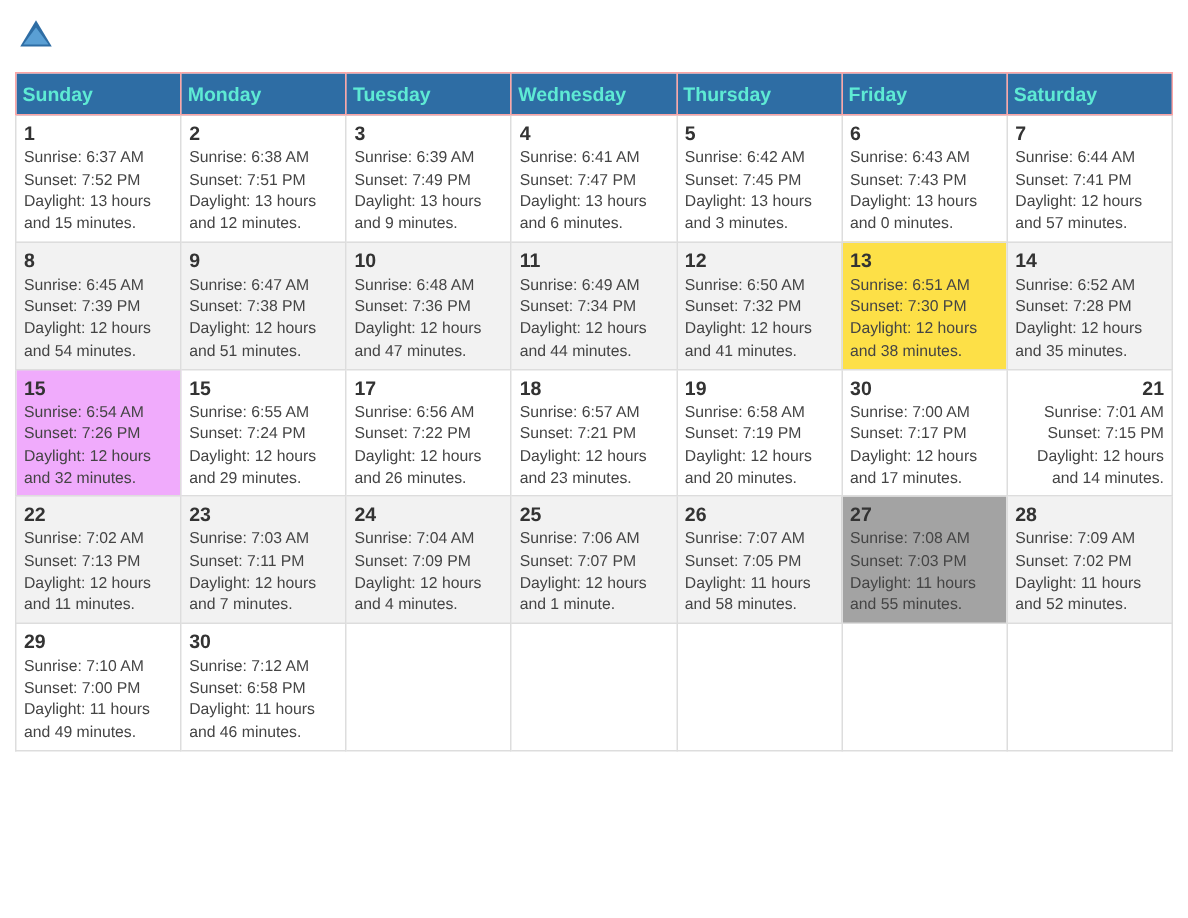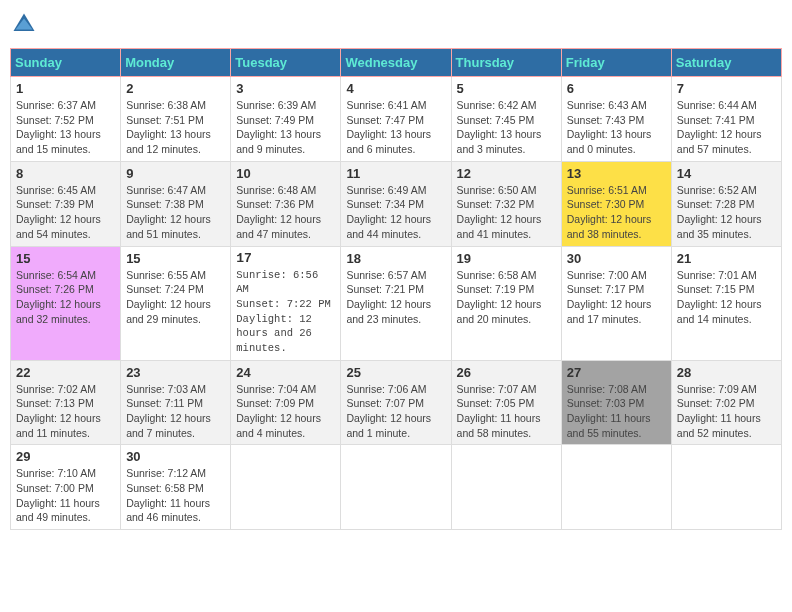--- a/index.html
+++ b/index.html
@@ -191,37 +191,37 @@
       </tr>
       <tr>
         <td style="background: #f0abfc;">
           <span class="day-num">15</span>
           <div class="day-detail">Sunrise: 6:54 AM<br>Sunset: 7:26 PM<br>Daylight: 12 hours and 32 minutes.</div>
         </td>
         <td style="background: rgb(255, 255, 255);">
           <span class="day-num">15</span>
           <div class="day-detail">Sunrise: 6:55 AM<br>Sunset: 7:24 PM<br>Daylight: 12 hours and 29 minutes.</div>
         </td>
-        <td style="background: rgb(255, 255, 255); font-family: Liberation Mono, monospace;">
+        <td style="background: rgb(255, 255, 255);">
           <span class="day-num">17</span>
           <div class="day-detail">Sunrise: 6:56 AM<br>Sunset: 7:22 PM<br>Daylight: 12 hours and 26 minutes.</div>
         </td>
         <td style="background: rgb(255, 255, 255);">
           <span class="day-num">18</span>
           <div class="day-detail">Sunrise: 6:57 AM<br>Sunset: 7:21 PM<br>Daylight: 12 hours and 23 minutes.</div>
         </td>
         <td style="background: rgb(255, 255, 255);">
           <span class="day-num">19</span>
           <div class="day-detail">Sunrise: 6:58 AM<br>Sunset: 7:19 PM<br>Daylight: 12 hours and 20 minutes.</div>
         </td>
         <td style="background: rgb(255, 255, 255);">
           <span class="day-num">30</span>
           <div class="day-detail">Sunrise: 7:00 AM<br>Sunset: 7:17 PM<br>Daylight: 12 hours and 17 minutes.</div>
         </td>
-        <td style="background: rgb(255, 255, 255);">
+        <td style="background: rgb(255, 255, 255); text-align: right;">
           <span class="day-num">21</span>
           <div class="day-detail">Sunrise: 7:01 AM<br>Sunset: 7:15 PM<br>Daylight: 12 hours and 14 minutes.</div>
         </td>
       </tr>
       <tr>
         <td style="background: rgb(242, 242, 242);">
           <span class="day-num">22</span>
           <div class="day-detail">Sunrise: 7:02 AM<br>Sunset: 7:13 PM<br>Daylight: 12 hours and 11 minutes.</div>
         </td>
         <td style="background: rgb(242, 242, 242);">

